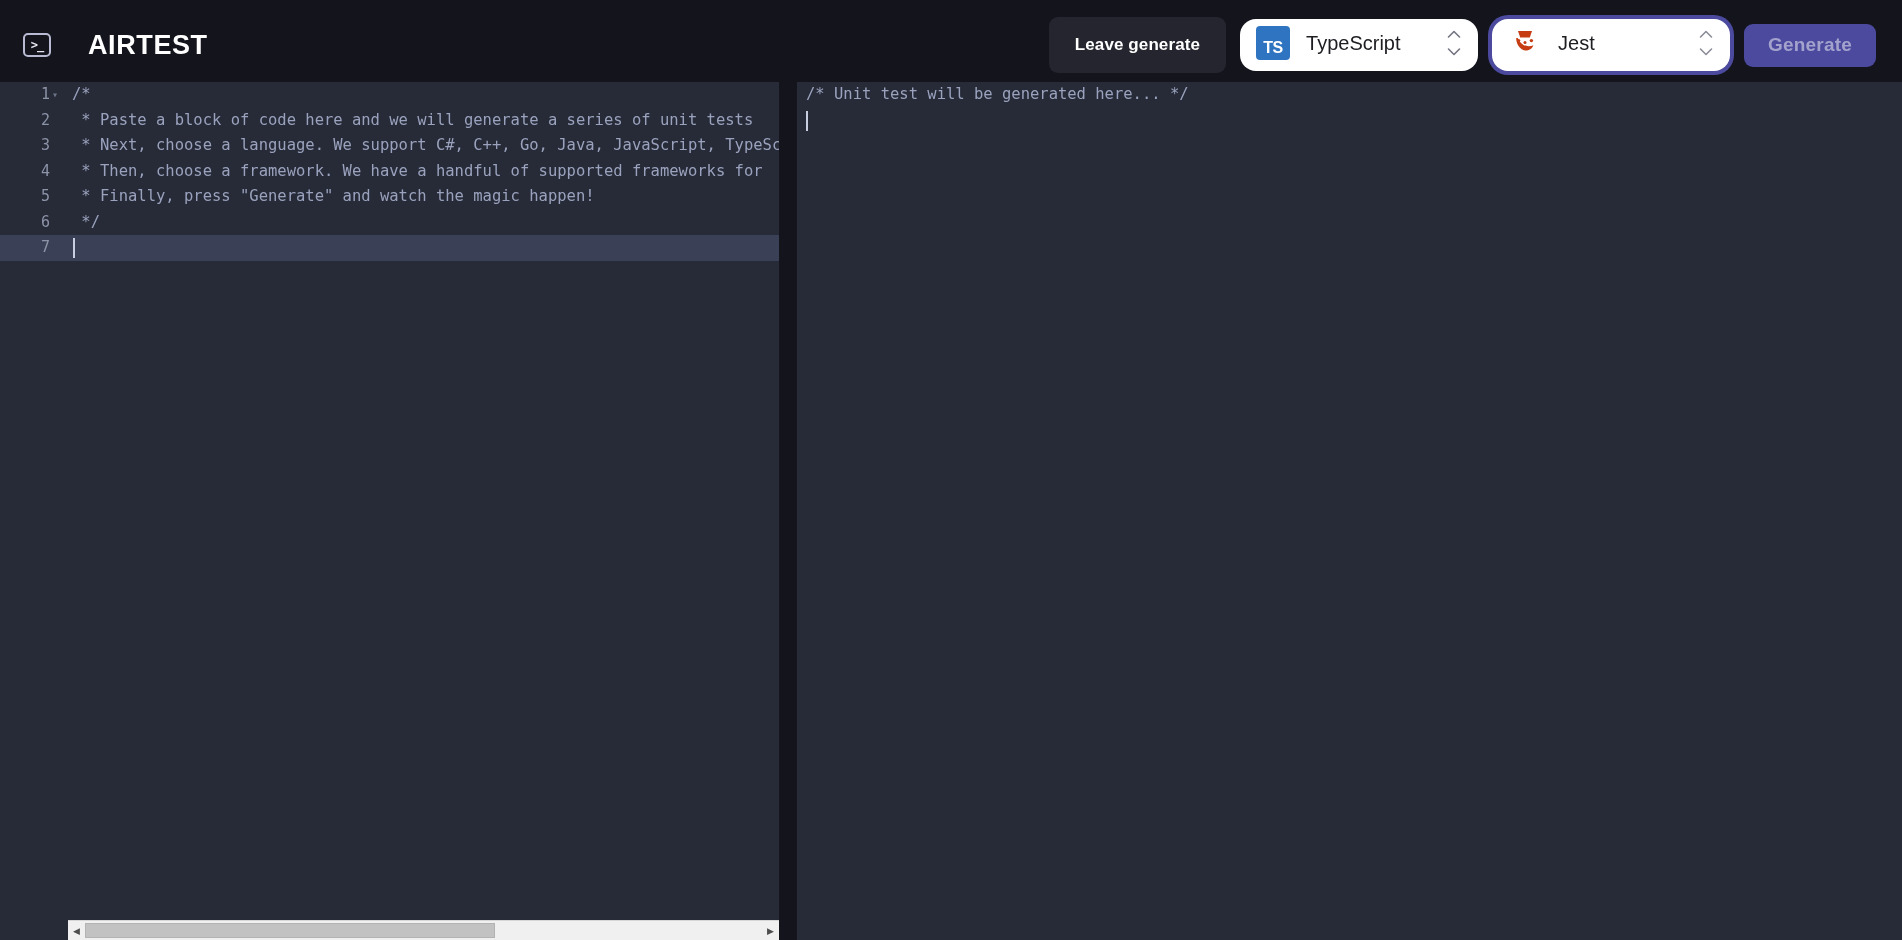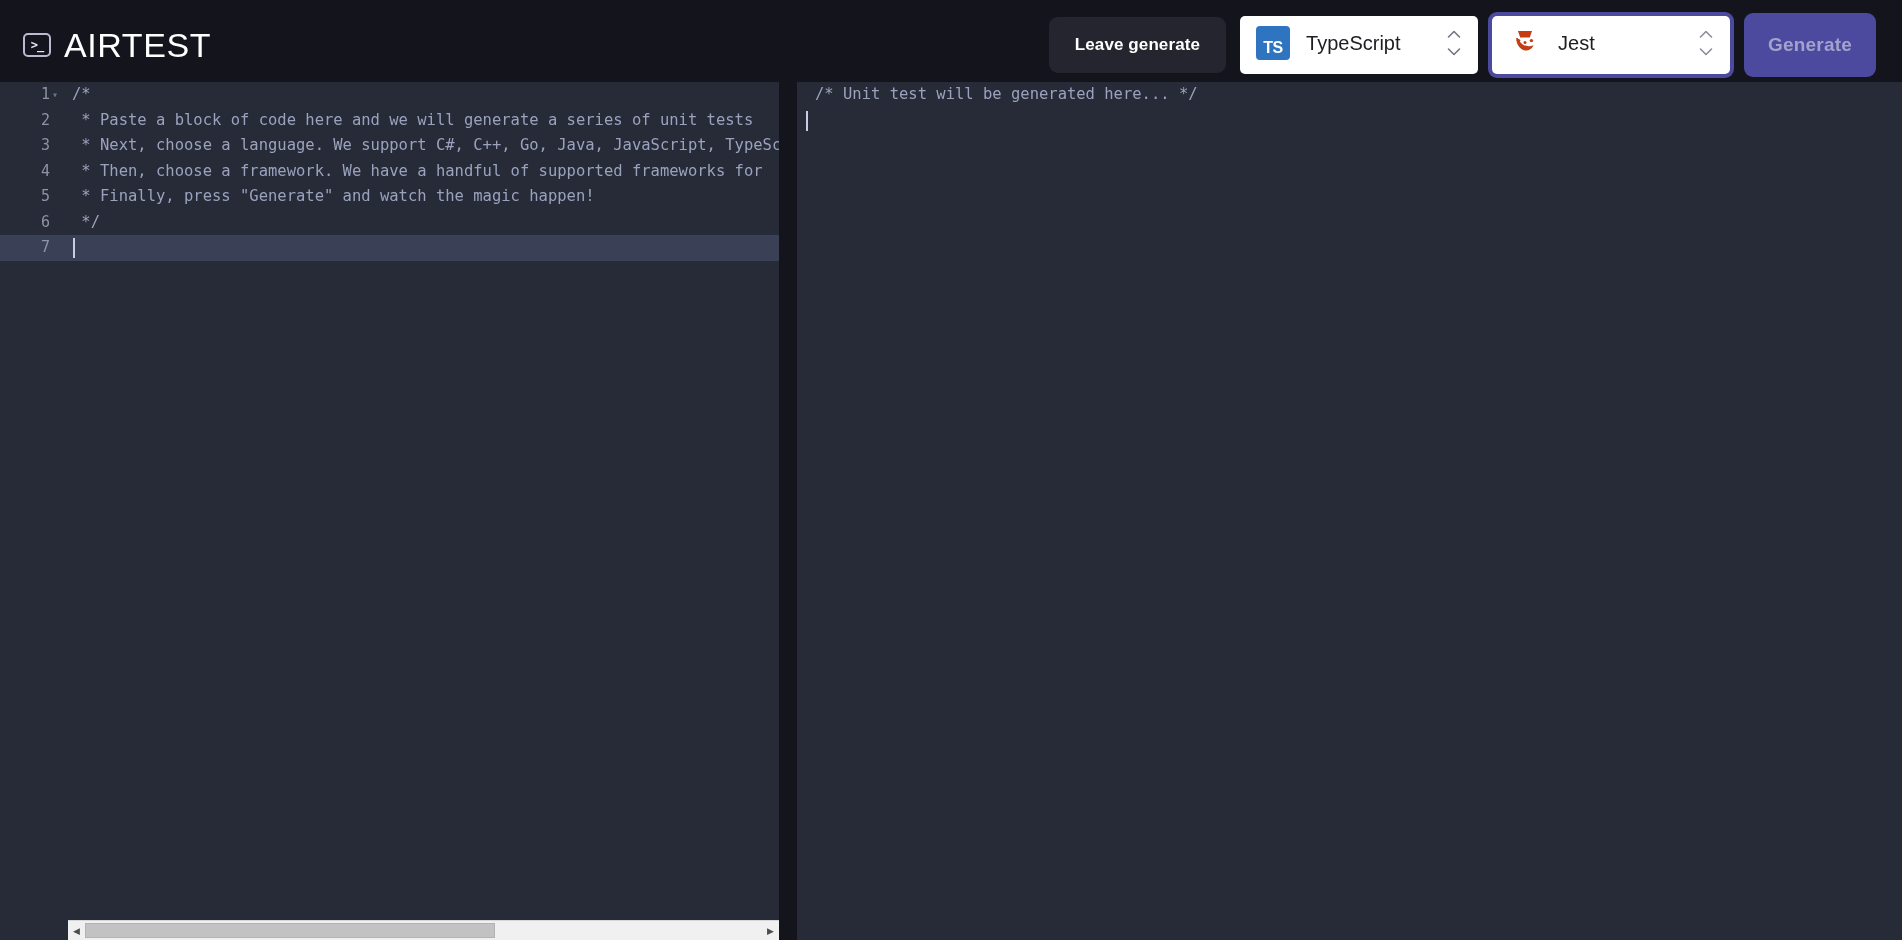--- a/index.html
+++ b/index.html
@@ -50,23 +50,24 @@
     justify-content: center;
     color: #e7e8f2;
     font-family: "DejaVu Sans Mono", monospace;
     font-size: 12px;
     font-weight: bold;
     letter-spacing: -1px;
     line-height: 1;
   }
   .brand-name {
     color: #ffffff;
-    font-size: 34px;
-    font-weight: normal;
+    font-size: 27px;
+    font-weight: bold;
     letter-spacing: 0.6px;
+    margin-left: 24px;
   }
 
   .header-spacer { flex: 1 1 auto; }
 
   .header-right {
     display: flex;
     align-items: center;
     gap: 14px;
     padding-right: 4px;
   }
@@ -81,22 +82,22 @@
     font-size: 17px;
     font-weight: bold;
     font-family: "Liberation Sans", sans-serif;
     cursor: pointer;
     letter-spacing: 0.1px;
   }
 
   .select-box {
     position: relative;
     background: #ffffff;
-    border-radius: 5px;
-    height: 58px;
+    border-radius: 16px;
+    height: 52px;
     width: 238px;
     display: flex;
     align-items: center;
     padding: 0 16px 4px 16px;
     box-sizing: border-box;
     cursor: pointer;
   }
   .select-box.focused {
     box-shadow: 0 0 0 4px #4b4a9e;
   }
@@ -141,21 +142,21 @@
     align-items: center;
     color: #737581;
   }
   .select-chevrons svg { display: block; }
 
   .generate-btn {
     background: #4b4a9e;
     color: #a3a2cd;
     border: none;
     border-radius: 9px;
-    height: 64px;
+    height: 43px;
     padding: 0 24px;
     font-size: 19px;
     font-weight: bold;
     font-family: "Liberation Sans", sans-serif;
     cursor: default;
     letter-spacing: 0.2px;
   }
 
   
   .panes {
@@ -235,21 +236,21 @@
     background: #c9cde0;
   }
 
   .right-code {
     padding: 0;
   }
   .right-line {
     height: 25.5px;
     white-space: pre;
     color: #9aa2bd;
-    padding-left: 18px;
+    padding-left: 9px;
     position: relative;
     font-family: "DejaVu Sans Mono", monospace;
     font-size: 15.5px;
     line-height: 25.5px;
   }
   .right-caret {
     position: absolute;
     left: 9px;
     top: 3px;
     width: 2px;

